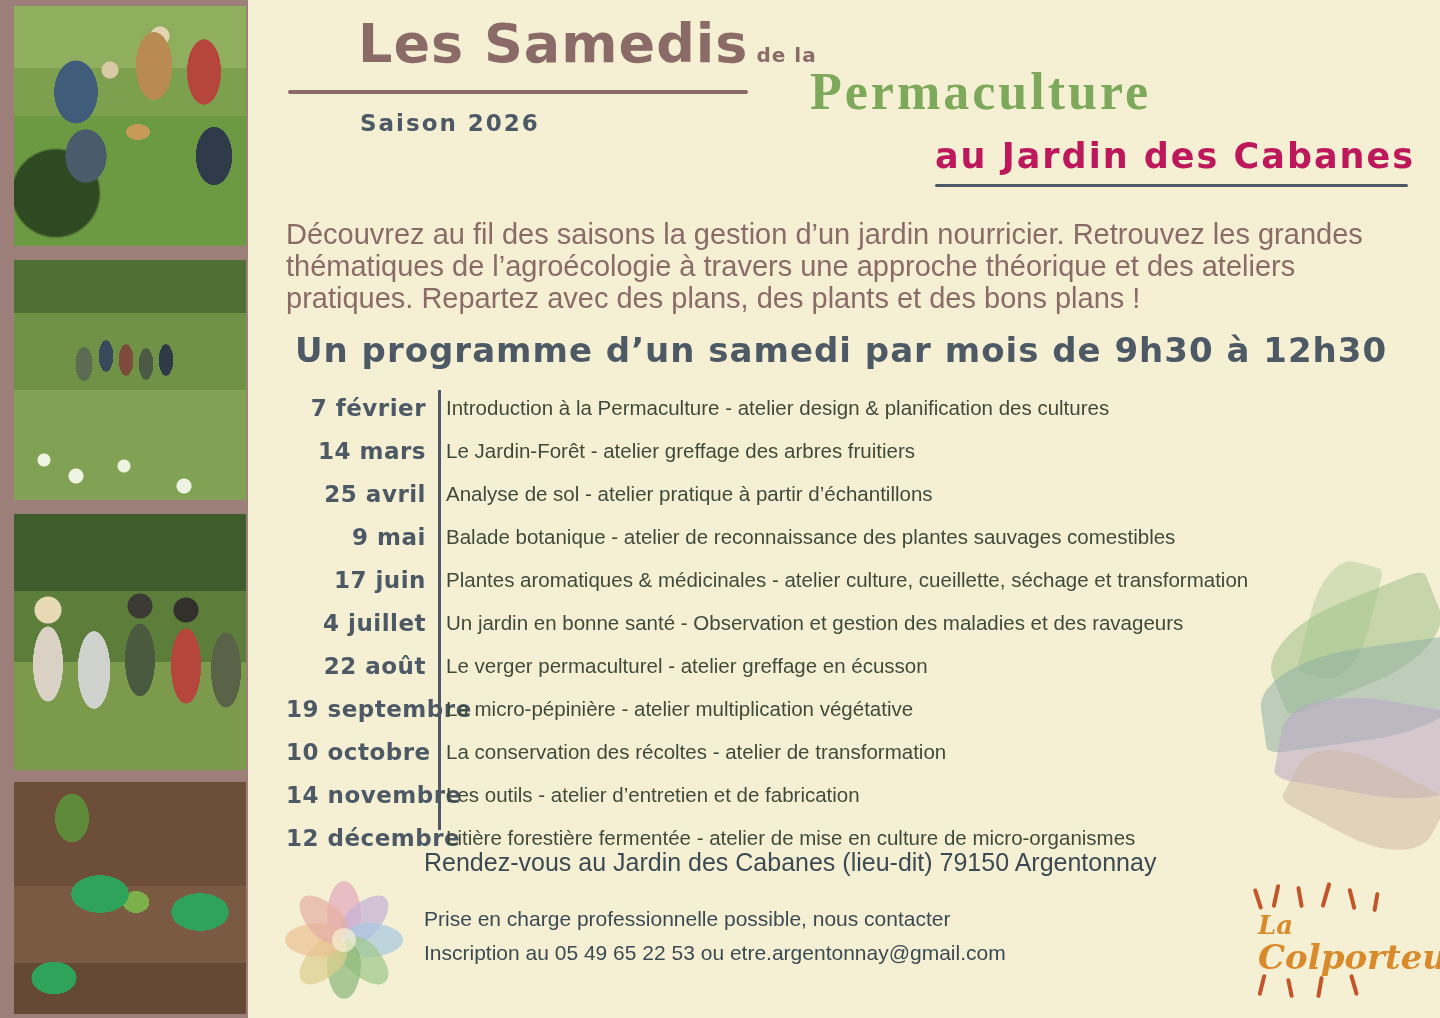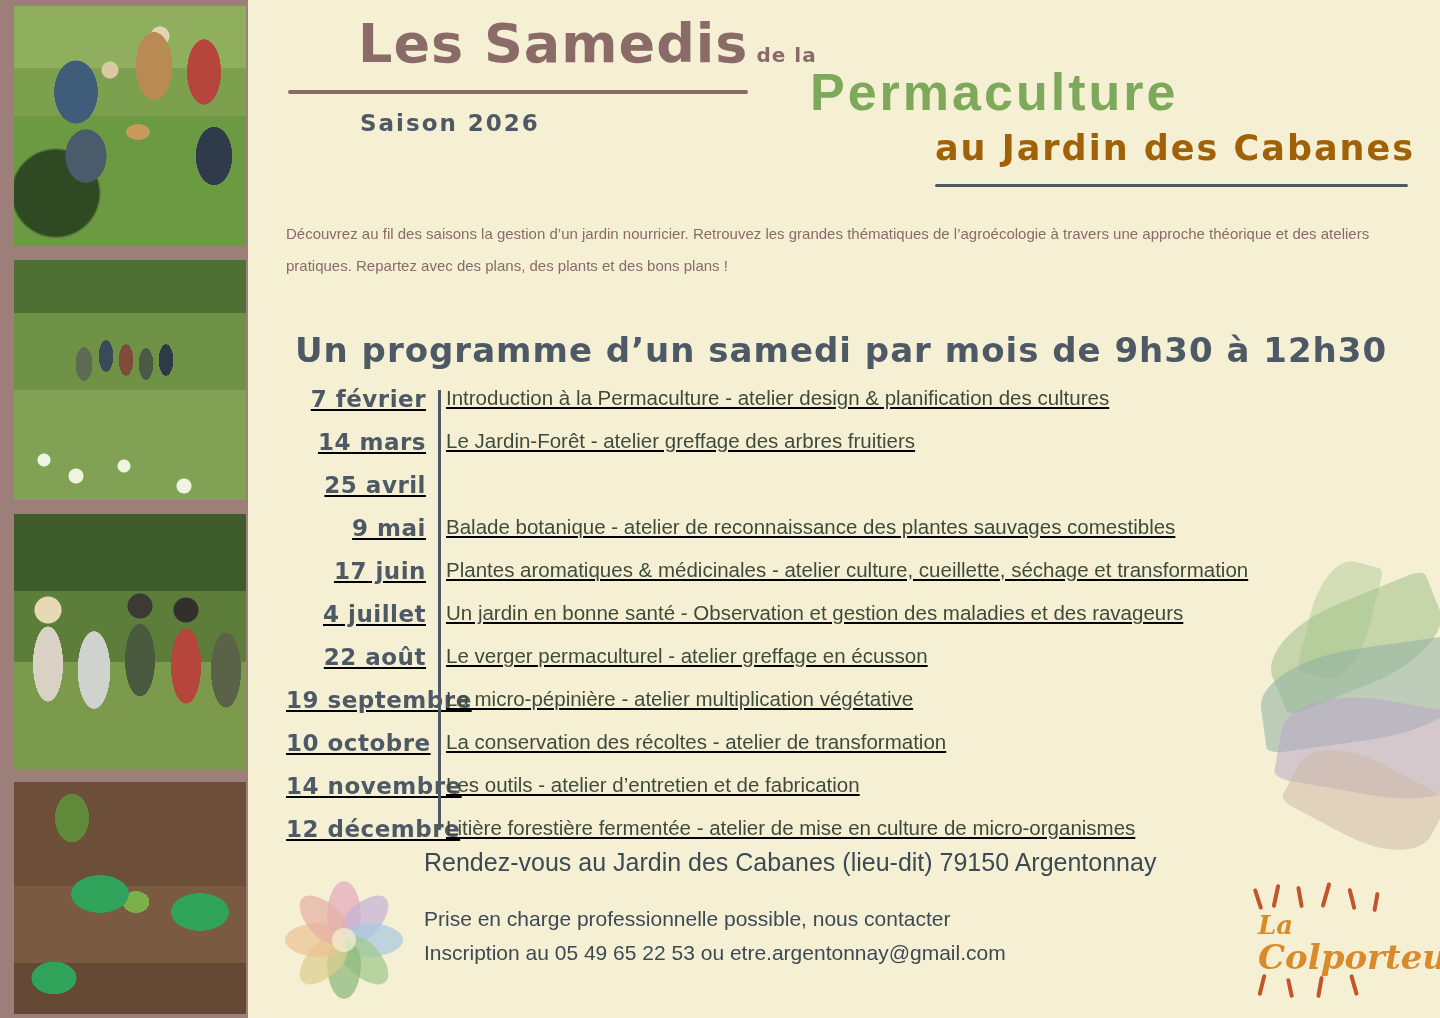--- a/index.html
+++ b/index.html
@@ -131,45 +131,45 @@
   .saison {
     position: absolute; left: 80px; top: 110px;
     font-family: "DejaVu Sans", sans-serif;
     font-weight: bold;
     font-size: 23px;
     color: #4d5a66;
     letter-spacing: 2px;
   }
   .title-perma {
     position: absolute; left: 530px; top: 62px;
-    font-family: Liberation Sans, sans-serif;
+    font-family: Liberation Serif, serif;
     font-weight: bold;
     font-size: 52px;
     color: #7fa95a;
     letter-spacing: 3px;
     white-space: nowrap;
   }
   .title-jardin {
-    position: absolute; left: 655px; top: 128px;
+    position: absolute; left: 655px; top: 136px;
     font-family: "DejaVu Sans", sans-serif;
     font-weight: bold;
     font-size: 35px;
-    color: #a16207;
+    color: #be185d;
     letter-spacing: 2px;
     white-space: nowrap;
   }
   .jardin-rule {
     position: absolute; left: 655px; top: 184px;
     width: 473px; height: 3px; background: #4d5a66; border-radius: 2px;
   }
 
   
   .intro {
     position: absolute; left: 286px; top: 218px; width: 1090px;
-    font-size: 15px;
+    font-size: 29px;
     line-height: 32px;
     color: #8a6b68;
   }
 
   .programme {
     position: absolute; left: 286px; top: 330px; width: 1110px;
     text-align: center;
     font-family: "DejaVu Sans", sans-serif;
     font-weight: bold;
     font-size: 34px;
@@ -181,23 +181,22 @@
   
   .schedule { position: absolute; left: 286px; top: 386px; width: 1120px; }
   .sched-divider {
     position: absolute;
     left: 152px; top: 4px;
     width: 3px; height: 440px;
     background: #4d5a66;
   }
   .row {
     display: flex;
-    align-items: flex-start;
+    align-items: center;
     height: 43px;
-    text-decoration: underline;
   }
   .row .date {
     width: 140px;
     text-align: right;
     font-family: "DejaVu Sans", sans-serif;
     font-weight: bold;
     font-size: 23px;
     letter-spacing: 0.5px;
     color: #4d5a66;
     white-space: nowrap;
@@ -300,20 +299,21 @@
   <div class="row">
     <div class="date">7 février</div>
     <div class="desc">Introduction à la Permaculture - atelier design &amp; planification des cultures</div>
   </div>
   <div class="row">
     <div class="date">14 mars</div>
     <div class="desc">Le Jardin-Forêt - atelier greffage des arbres fruitiers</div>
   </div>
   <div class="row">
     <div class="date">25 avril</div>
+    <div class="desc">Analyse de sol - atelier pratique à partir d’échantillons</div>
   </div>
   <div class="row">
     <div class="date">9 mai</div>
     <div class="desc">Balade botanique - atelier de reconnaissance des plantes sauvages comestibles</div>
   </div>
   <div class="row">
     <div class="date">17 juin</div>
     <div class="desc">Plantes aromatiques &amp; médicinales - atelier culture, cueillette, séchage et transformation</div>
   </div>
   <div class="row">

